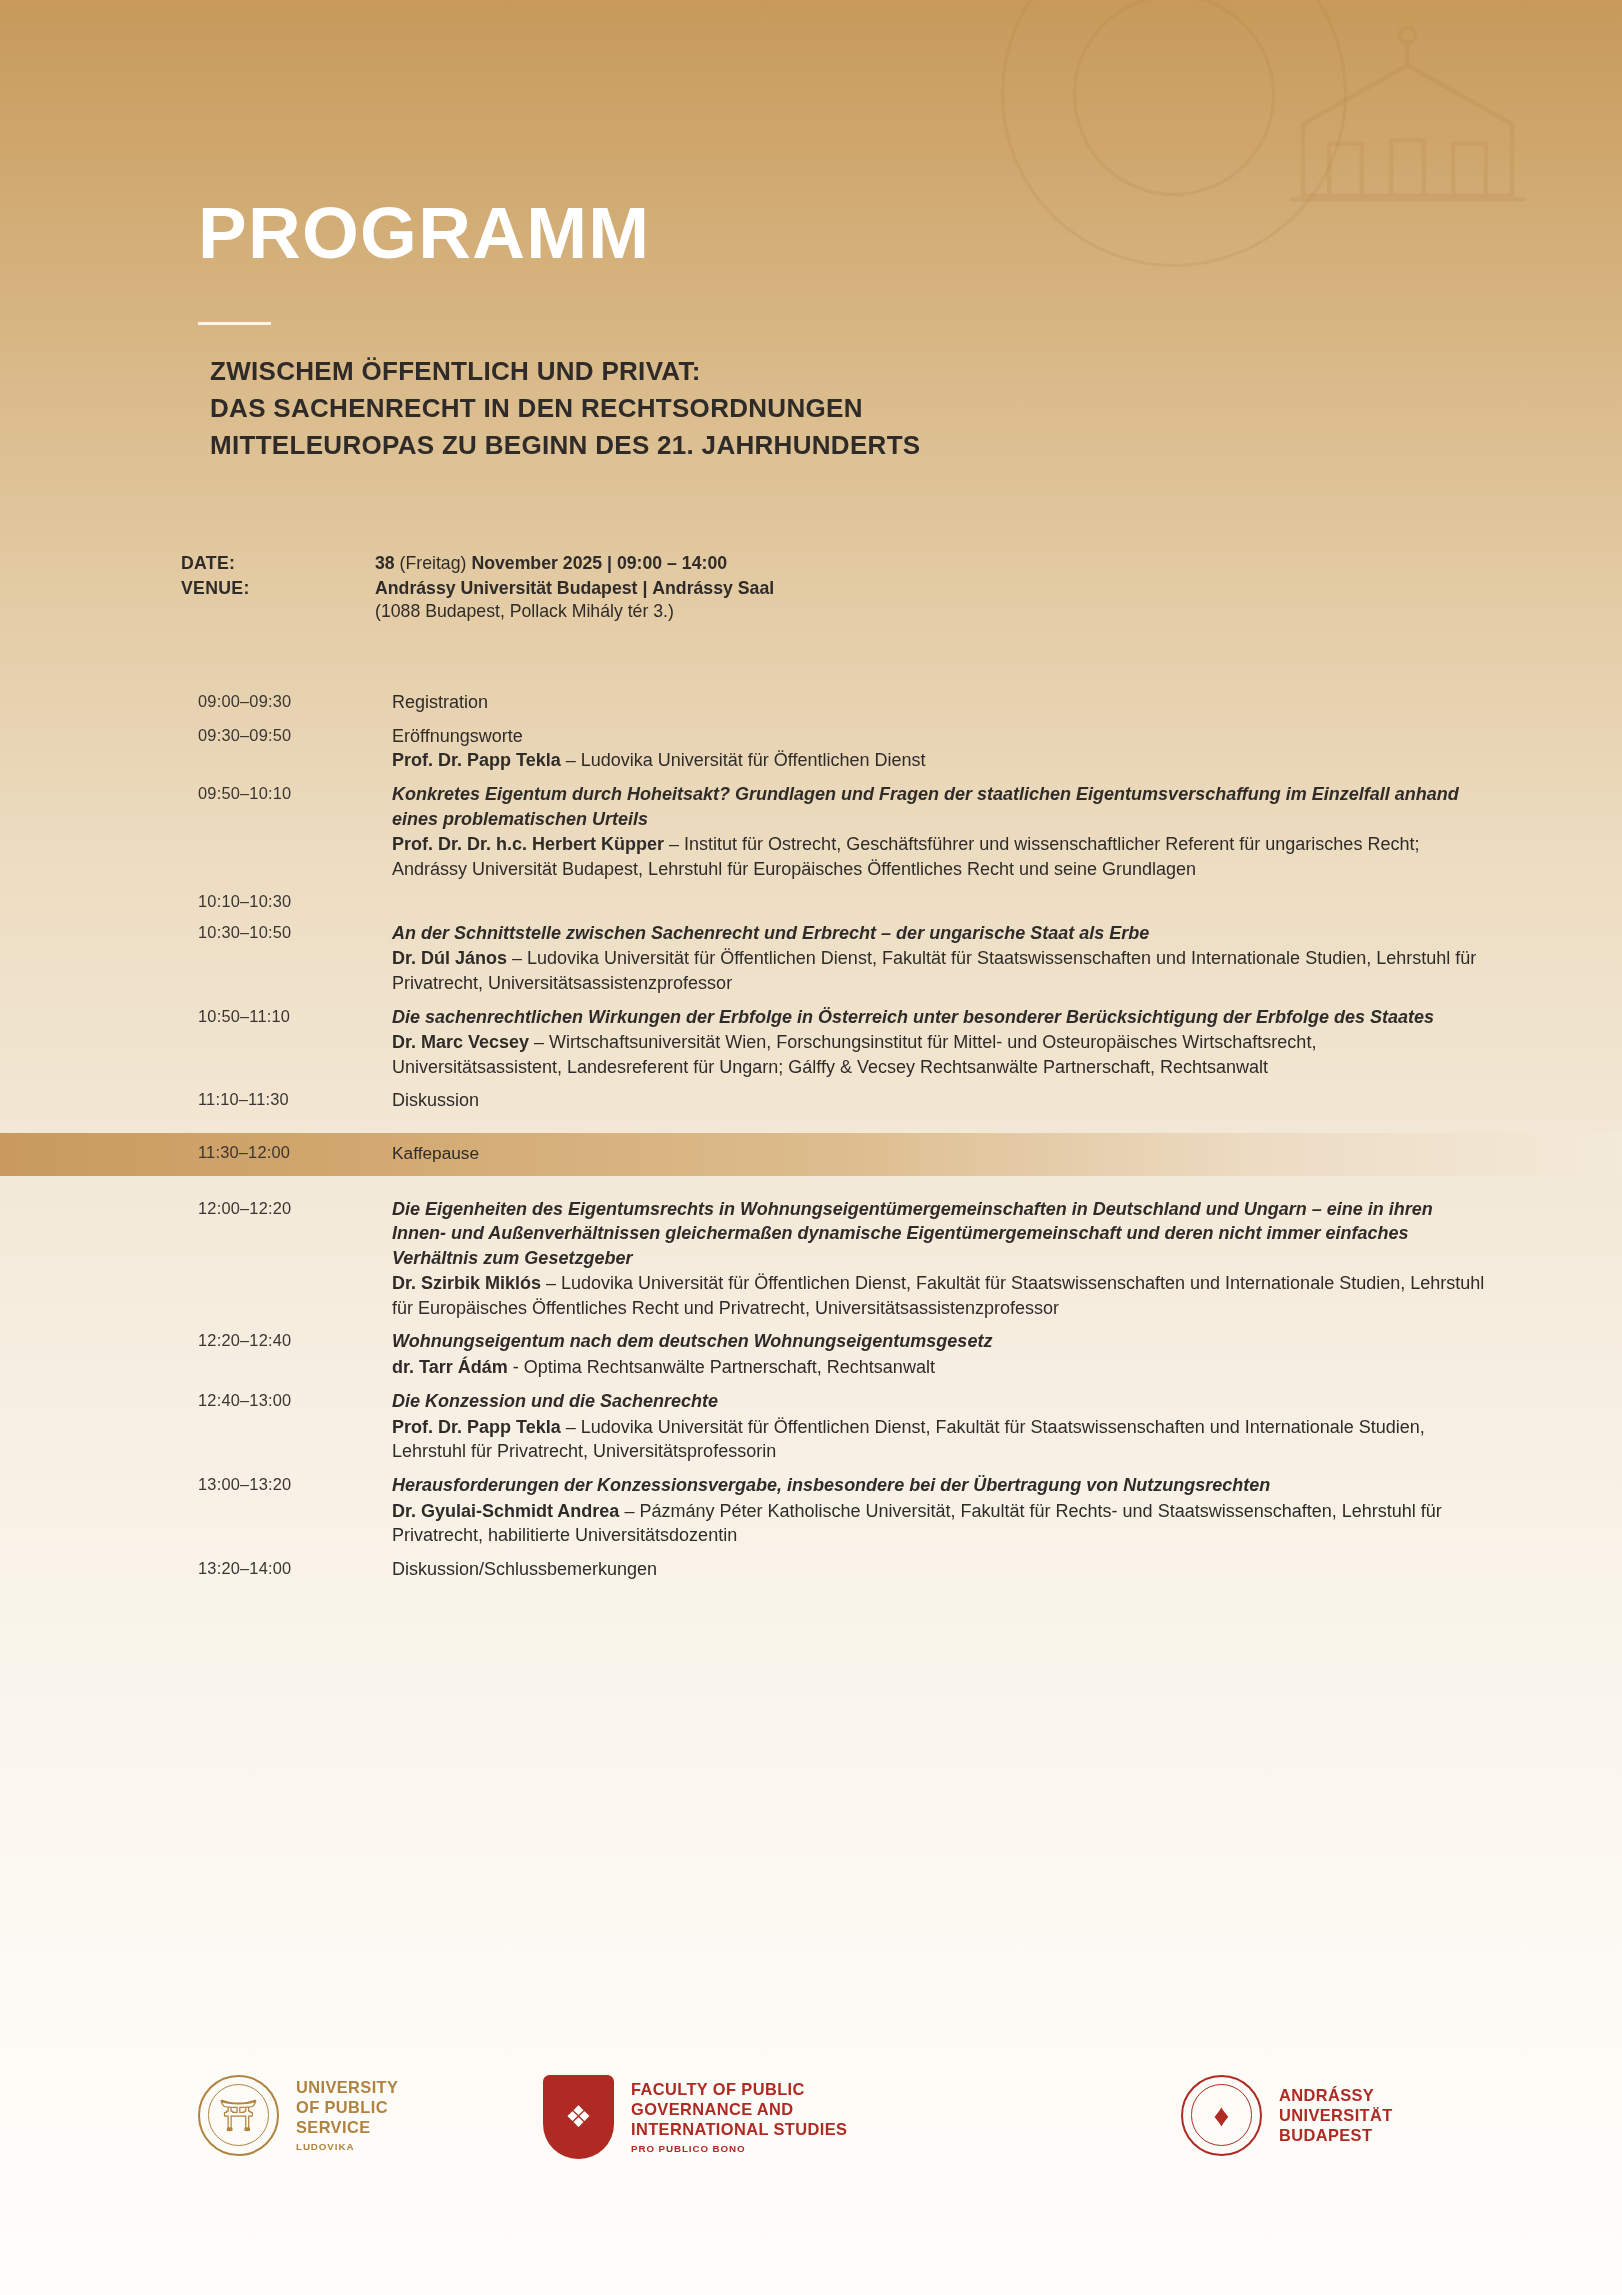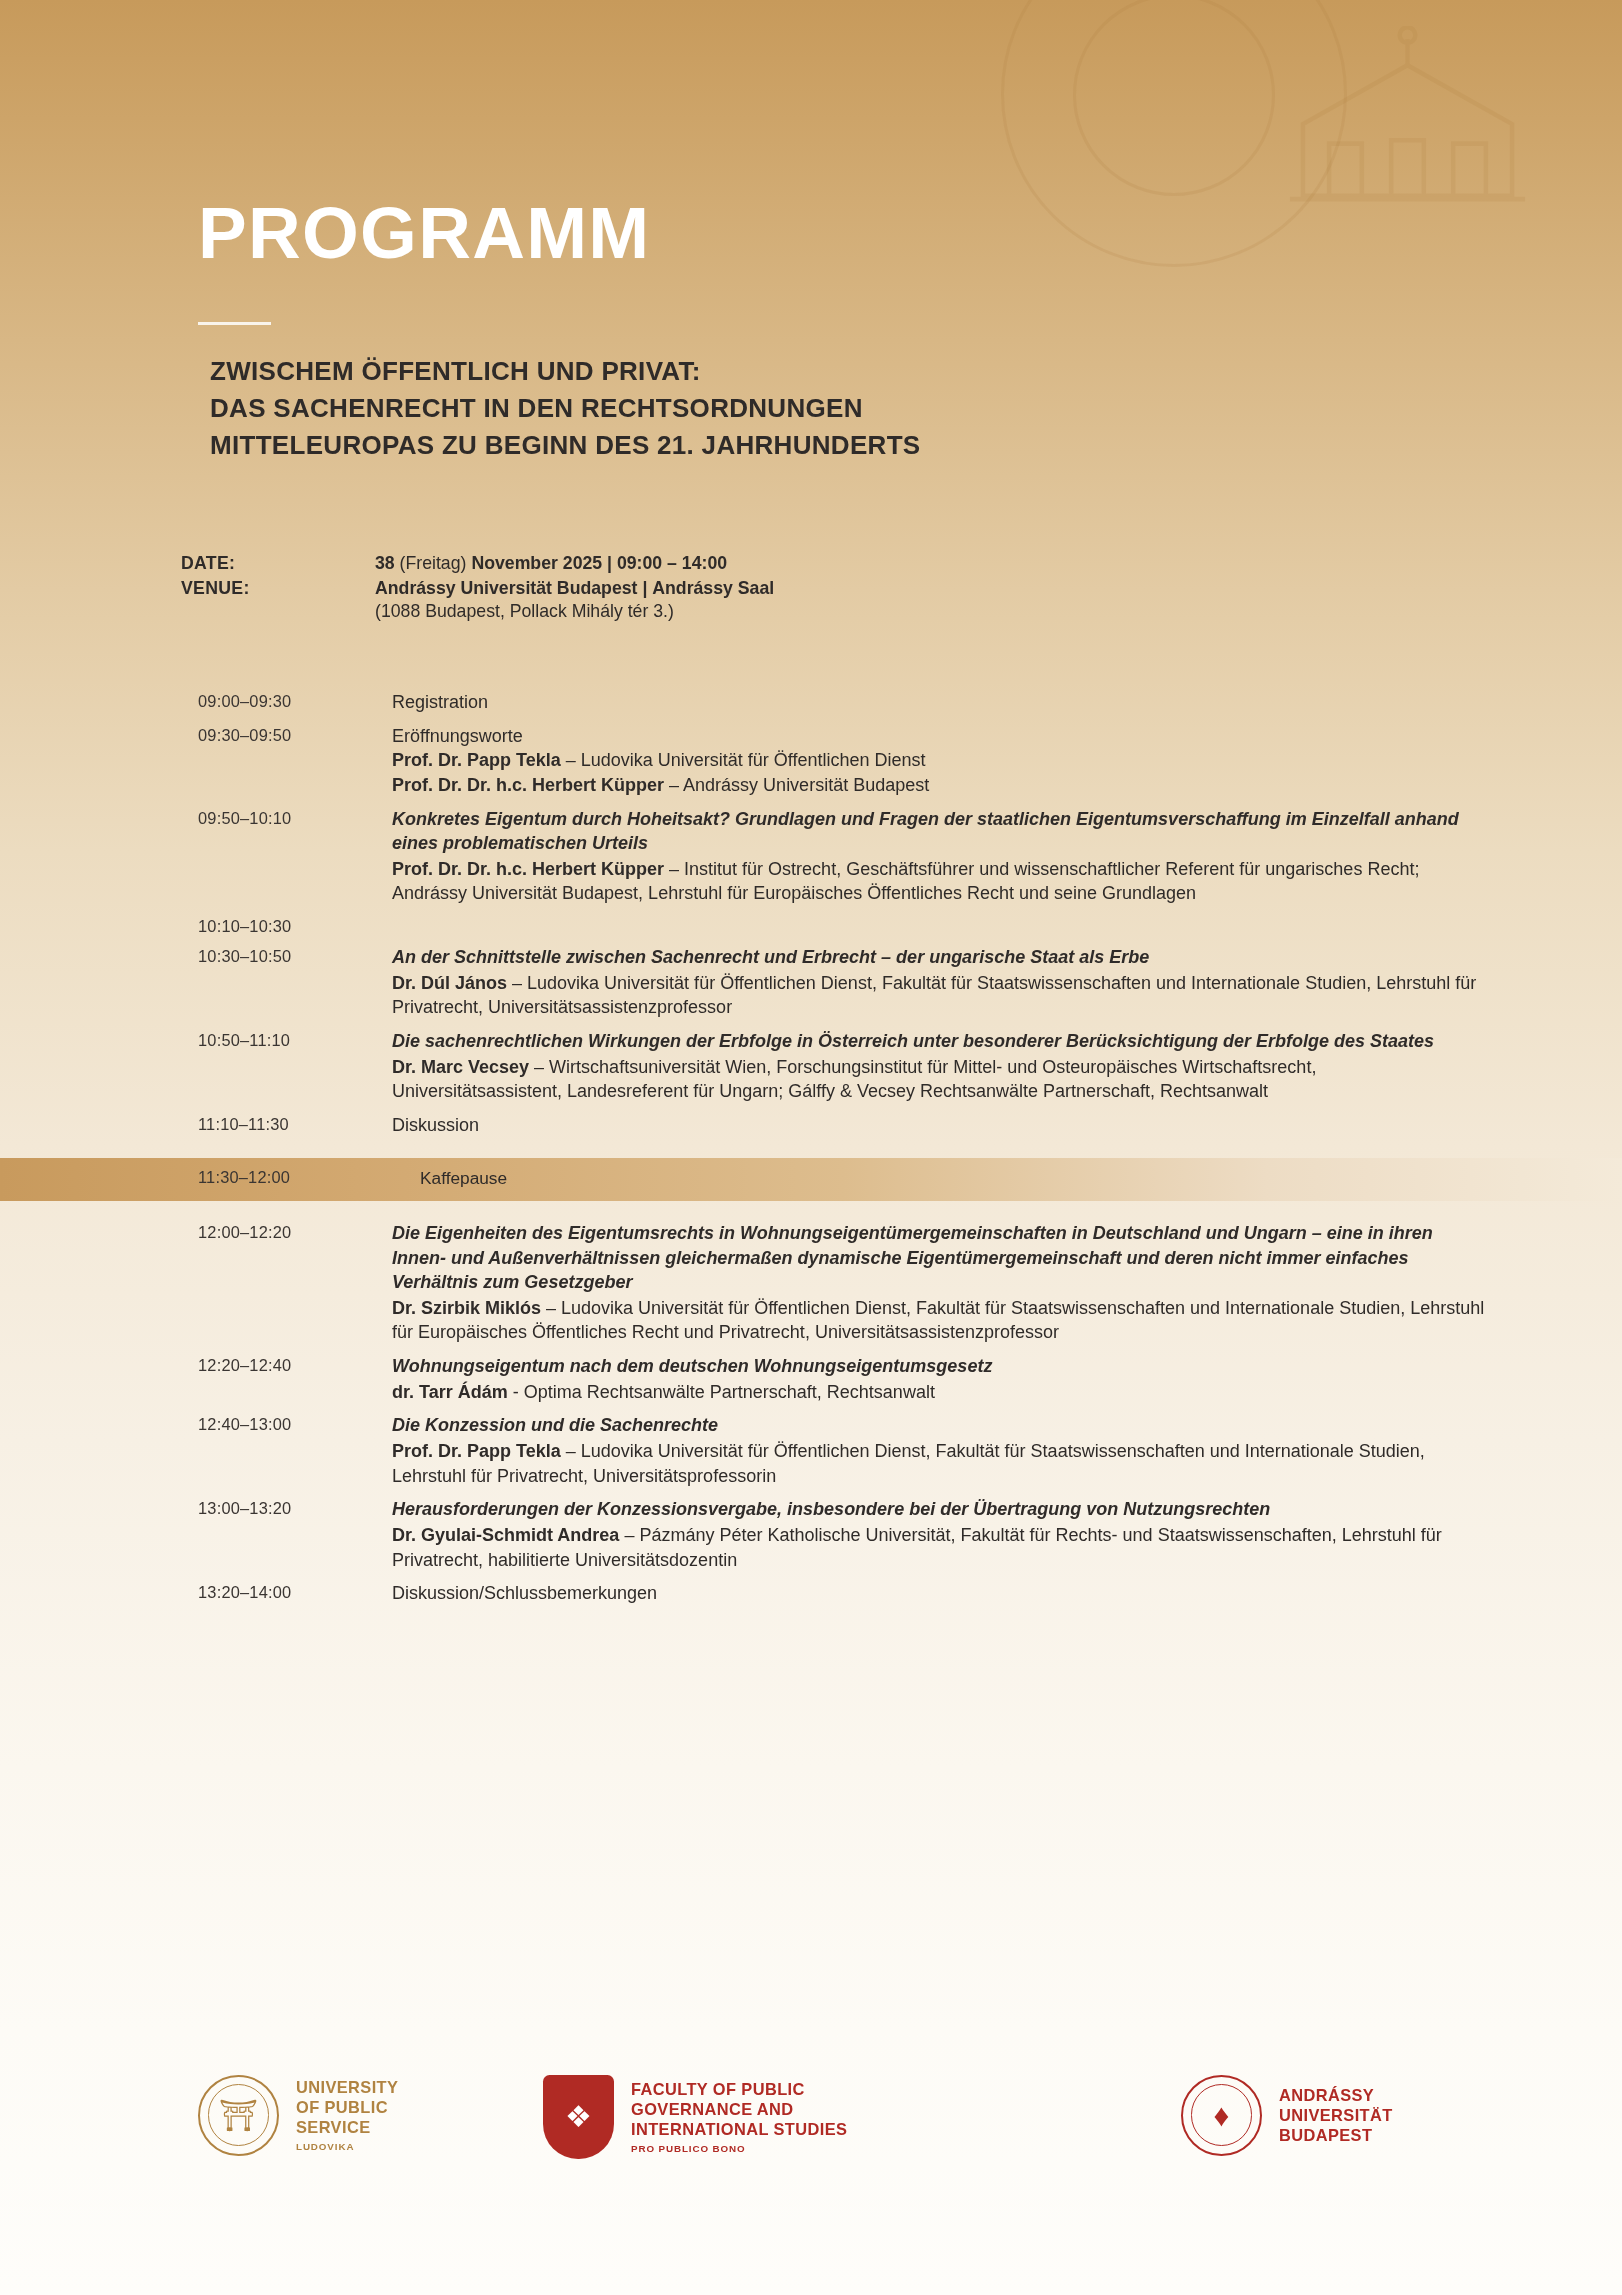--- a/index.html
+++ b/index.html
@@ -143,21 +143,20 @@
   .row .body .speaker {
     display: block;
   }
   .row .body .speaker b { font-weight: bold; }
   .plain { display: block; }
 
   .row.highlight {
     background: linear-gradient(to right, #c89a5d 0%, #d2a870 22%, #ddbd8e 52%, #eddcc4 78%, #f4ead9 100%);
     padding: 9.2px 0 10.5px 0;
     margin: 14.4px 0 17px 0;
-    gap: 28px;
   }
   .row.highlight .time { padding-top: 0.7px; }
   .row.highlight .body { font-size: 17.3px; }
 
   
   .footer {
     position: absolute;
     left: 0;
     top: 2055px;
     width: 1623px;
@@ -279,21 +278,20 @@
           <div class="time">09:00–09:30</div>
           <div class="body">
             <span class="plain">Registration</span>
           </div>
         </div>
         <div class="row">
           <div class="time">09:30–09:50</div>
           <div class="body">
             <span class="plain">Eröffnungsworte</span>
             <span class="speaker"><b>Prof. Dr. Papp Tekla</b><span> – Ludovika Universität für Öffentlichen Dienst</span></span>
-            <span class="speaker"><b>Prof. Dr. Dr. h.c. Herbert Küpper</b><span> – Andrássy Universität Budapest</span></span>
           </div>
         </div>
         <div class="row">
           <div class="time">09:50–10:10</div>
           <div class="body">
             <span class="talk">Konkretes Eigentum durch Hoheitsakt? Grundlagen und Fragen der staatlichen Eigentumsverschaffung im Einzelfall anhand eines problematischen Urteils</span>
             <span class="speaker"><b>Prof. Dr. Dr. h.c. Herbert Küpper</b><span> – Institut für Ostrecht, Geschäftsführer und wissenschaftlicher Referent für ungarisches Recht; Andrássy Universität Budapest, Lehrstuhl für Europäisches Öffentliches Recht und seine Grundlagen</span></span>
           </div>
         </div>
         <div class="row">

